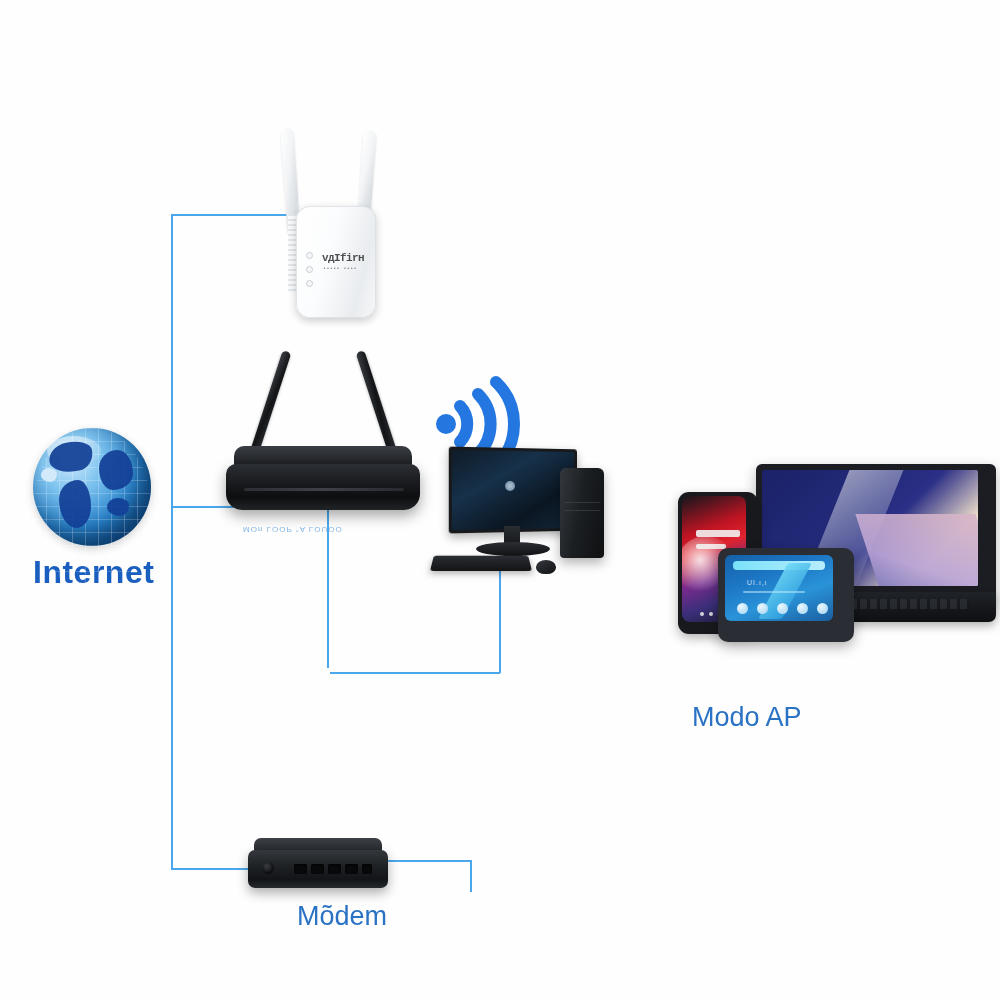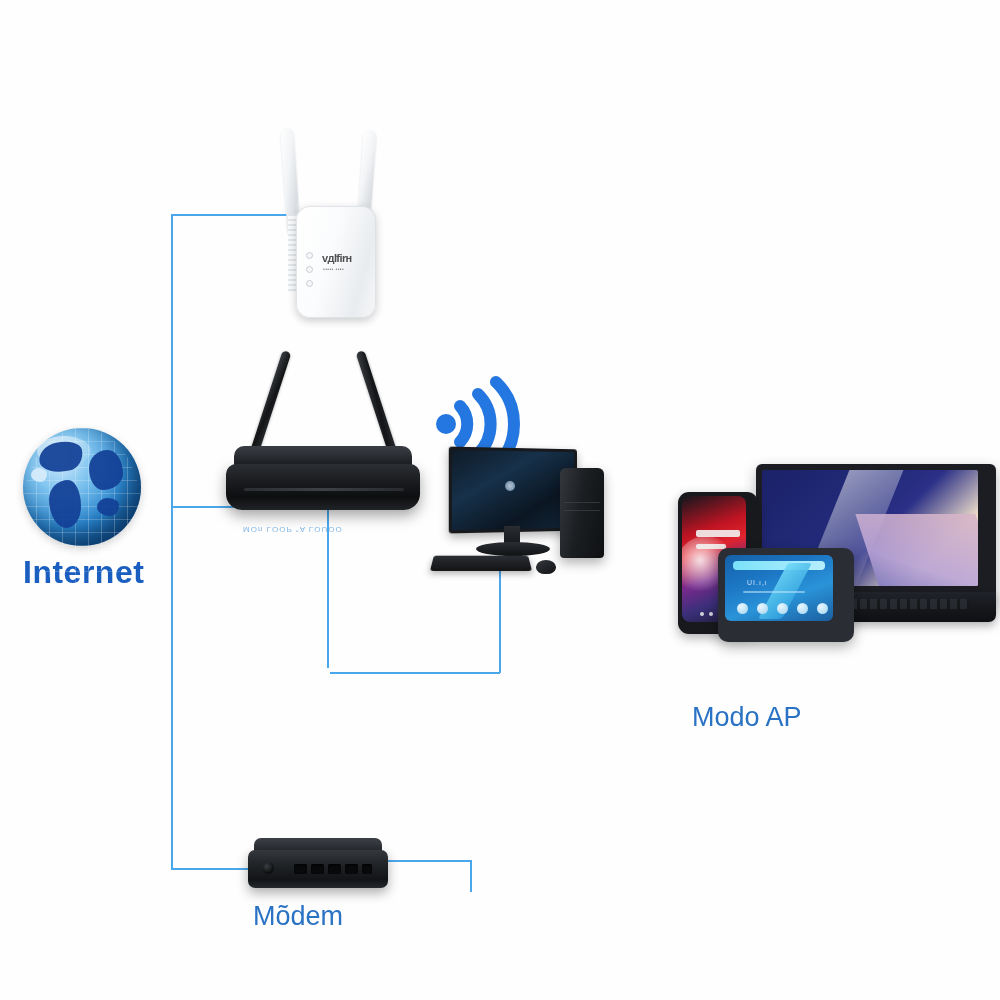--- a/index.html
+++ b/index.html
@@ -6,21 +6,21 @@
   body{width:1000px;height:1000px;position:relative;overflow:hidden;
        font-family:"Liberation Sans","DejaVu Sans",sans-serif;background:#fefefe;}
   .stage{position:absolute;inset:0;}
   .abs{position:absolute;}
 
   
   .title{left:0;right:0;top:38px;text-align:center;font-size:36px;color:#2a72c4;
          letter-spacing:.2px;}
   .mode-label{font-size:27px;color:#2a72c4;white-space:nowrap;}
   .internet-label{font-size:32px;font-weight:bold;color:#1a5fc0;letter-spacing:.5px;}
-  .modem-label{font-size:27px;color:#2a72c4;white-space:nowrap;}
+  .modem-label{font-size:27px;color:#2a72c4;white-space:nowrap;margin-left:44px;}
   .router-brand{font-size:8px;color:#6ea9e0;letter-spacing:1px;transform:scaleY(-1);
                 opacity:.85;white-space:nowrap;}
 
   
   .line-h{background:#4ba7ec;height:2px;}
   .line-v{background:#4ba7ec;width:2px;}
 
   
   .globe{width:118px;height:118px;border-radius:50%;
     background:
@@ -40,21 +40,21 @@
   .c4{left:74px;top:70px;width:22px;height:18px;}
   .c5{left:8px;top:40px;width:16px;height:14px;background:#d7ecfb;}
   .gloss{position:absolute;left:14px;top:8px;width:54px;height:30px;border-radius:50%;
          background:linear-gradient(160deg,rgba(255,255,255,.62),rgba(255,255,255,0));}
 
   
   .wifi{position:relative;}
   .wifi svg{display:block;}
 
   
-  .ext{position:relative;}
+  .ext{position:relative;font-family:Liberation Mono, monospace;}
   .ext .ant{position:absolute;width:13px;border-radius:7px;
        background:linear-gradient(100deg,#ffffff 0%,#f2f4f6 40%,#d9dde1 75%,#eef0f2 100%);
        box-shadow:0 1px 2px rgba(0,0,0,.16);}
   .ext .body{position:absolute;border-radius:14px;
        background:linear-gradient(105deg,#ffffff 0%,#fbfcfd 42%,#e9ecef 78%,#f6f7f8 100%);
        box-shadow:0 3px 9px rgba(0,0,0,.20), inset 0 0 0 1px rgba(215,220,226,.75);}
   .ext .vent{position:absolute;border-radius:3px;
        background:repeating-linear-gradient(to bottom,#e3e7ea 0 2px,#fafbfc 2px 5px);}
   .ext .led{position:absolute;width:5px;height:5px;border-radius:50%;
        border:1px solid #c9ced4;background:#f4f6f8;}
@@ -160,21 +160,21 @@
   <div class="abs line-h" style="left:171px;top:868px;width:90px;"></div>
 
   <div class="abs line-v" style="left:327px;top:508px;height:160px;"></div>
 
   <div class="abs line-h" style="left:330px;top:672px;width:170px;"></div>
   <div class="abs line-v" style="left:499px;top:560px;height:113px;"></div>
 
   <div class="abs line-h" style="left:386px;top:860px;width:85px;"></div>
   <div class="abs line-v" style="left:470px;top:860px;height:32px;"></div>
 
-  <div class="abs" style="left:23px;top:428px;">
+  <div class="abs" style="left:33px;top:428px;">
     <div class="globe">
       <div class="gloss"></div>
       <div class="grid"></div>
       <div class="cont c1"></div>
       <div class="cont c2"></div>
       <div class="cont c3"></div>
       <div class="cont c4"></div>
       <div class="cont c5"></div>
     </div>
     <div class="internet-label" style="text-align:center;margin-top:8px;width:118px;">Internet</div>

